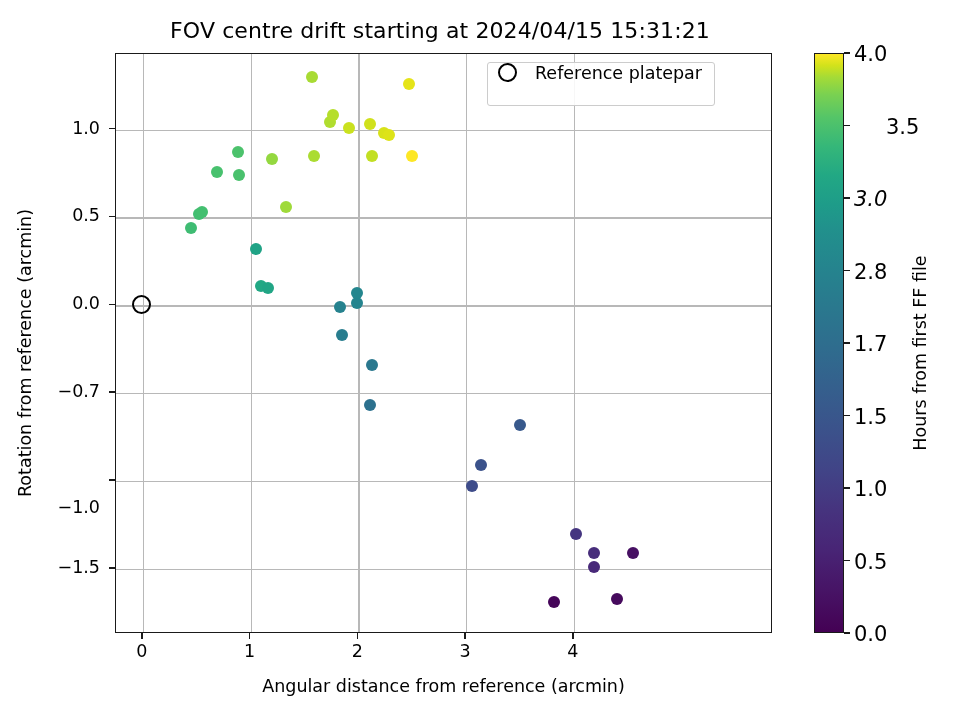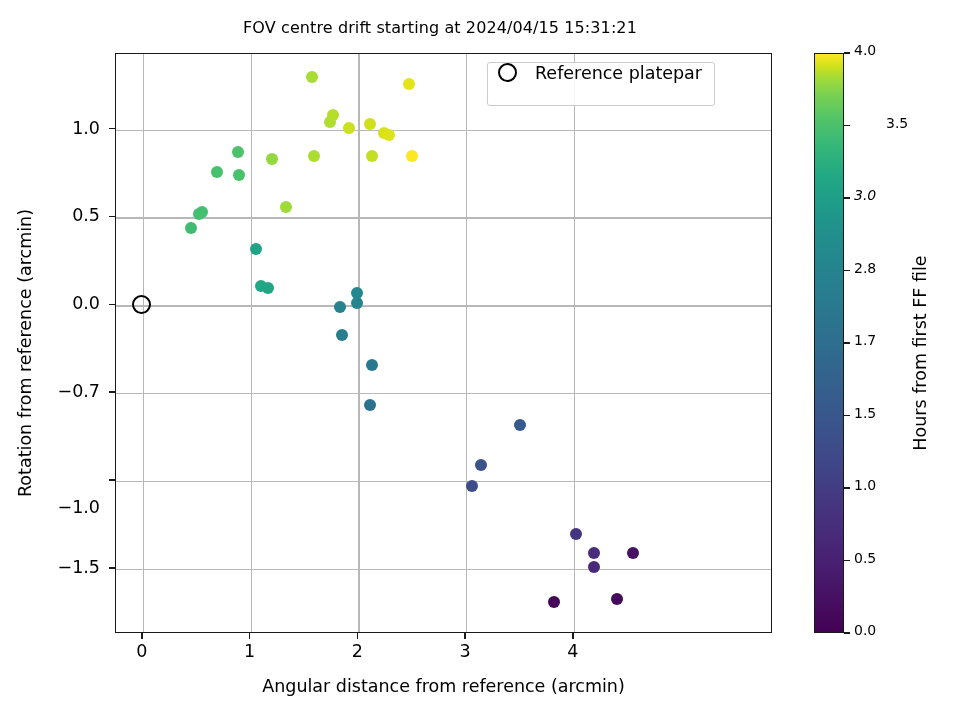--- a/index.html
+++ b/index.html
@@ -21,21 +21,21 @@
     height: 720px;
   }
 
   
   #plot-title {
     position: absolute;
     left: 0;
     top: 18px;
     width: 880px;
     text-align: center;
-    font-size: 16px;
+    font-size: 22px;
     color: #000;
     letter-spacing: 0.1px;
   }
 
   
   #axes {
     position: absolute;
     left: 115px;
     top: 53px;
     width: 657px;
@@ -191,21 +191,21 @@
     position: absolute;
     left: 30px;
     width: 6px;
     height: 1.6px;
     background: #1a1a1a;
   }
   .cbtick-label {
     position: absolute;
     left: 40px;
     margin-top: -11px;
-    font-size: 14px;
+    font-size: 21px;
     white-space: nowrap;
   }
   #cblabel {
     position: absolute;
     left: 630px;
     top: 343px;
     width: 580px;
     text-align: center;
     font-size: 17.5px;
     transform: rotate(-90deg);

